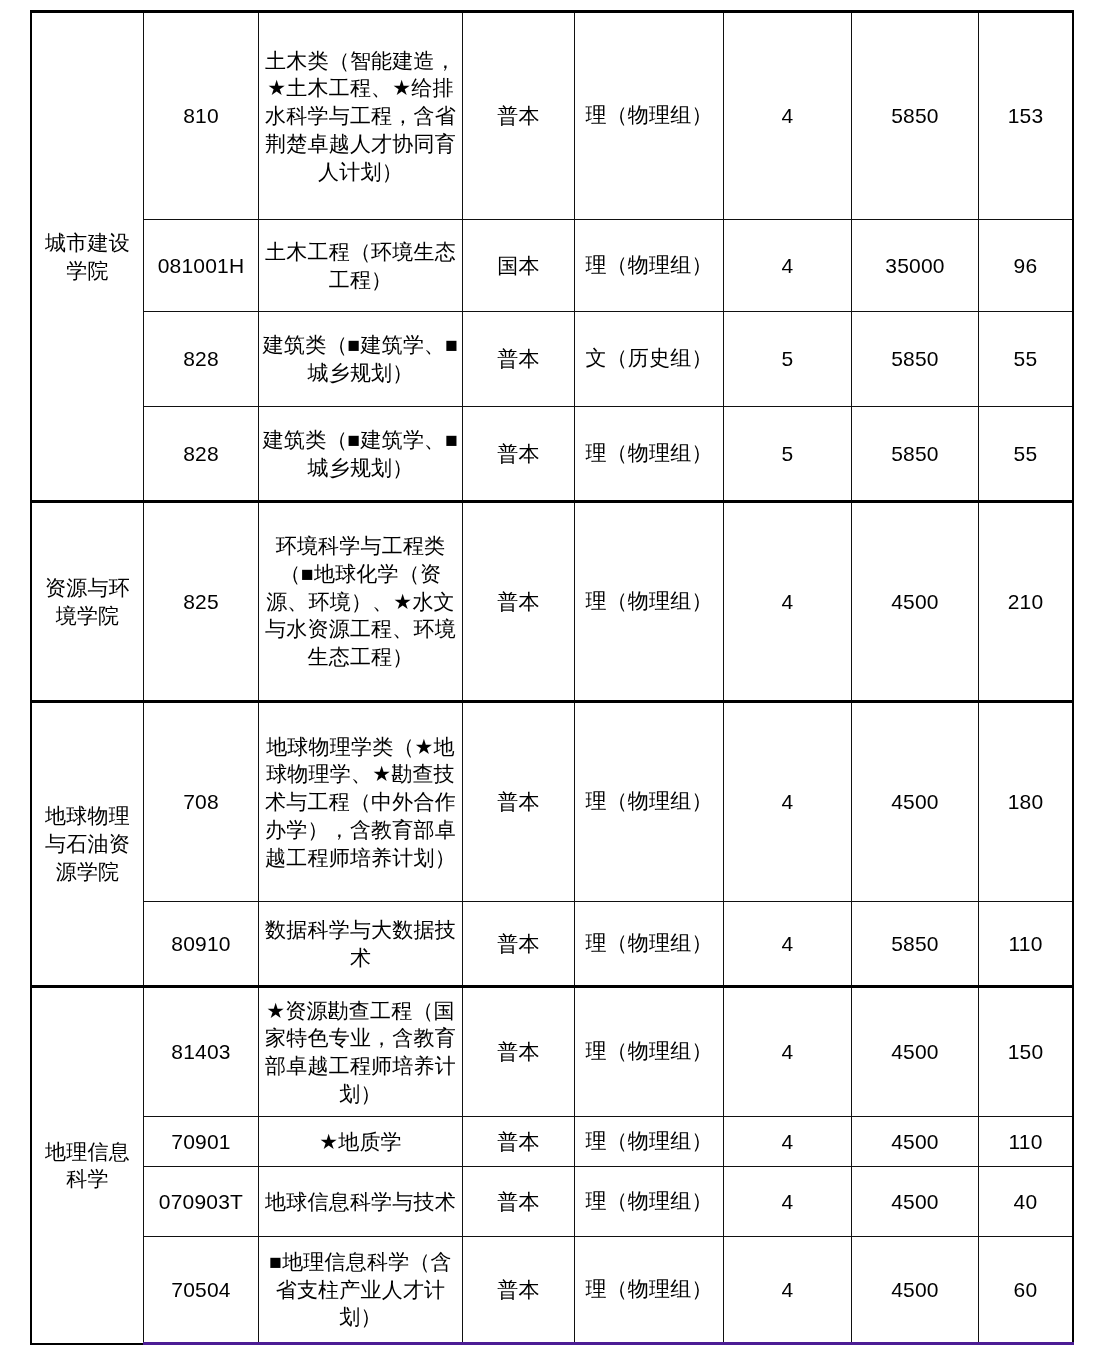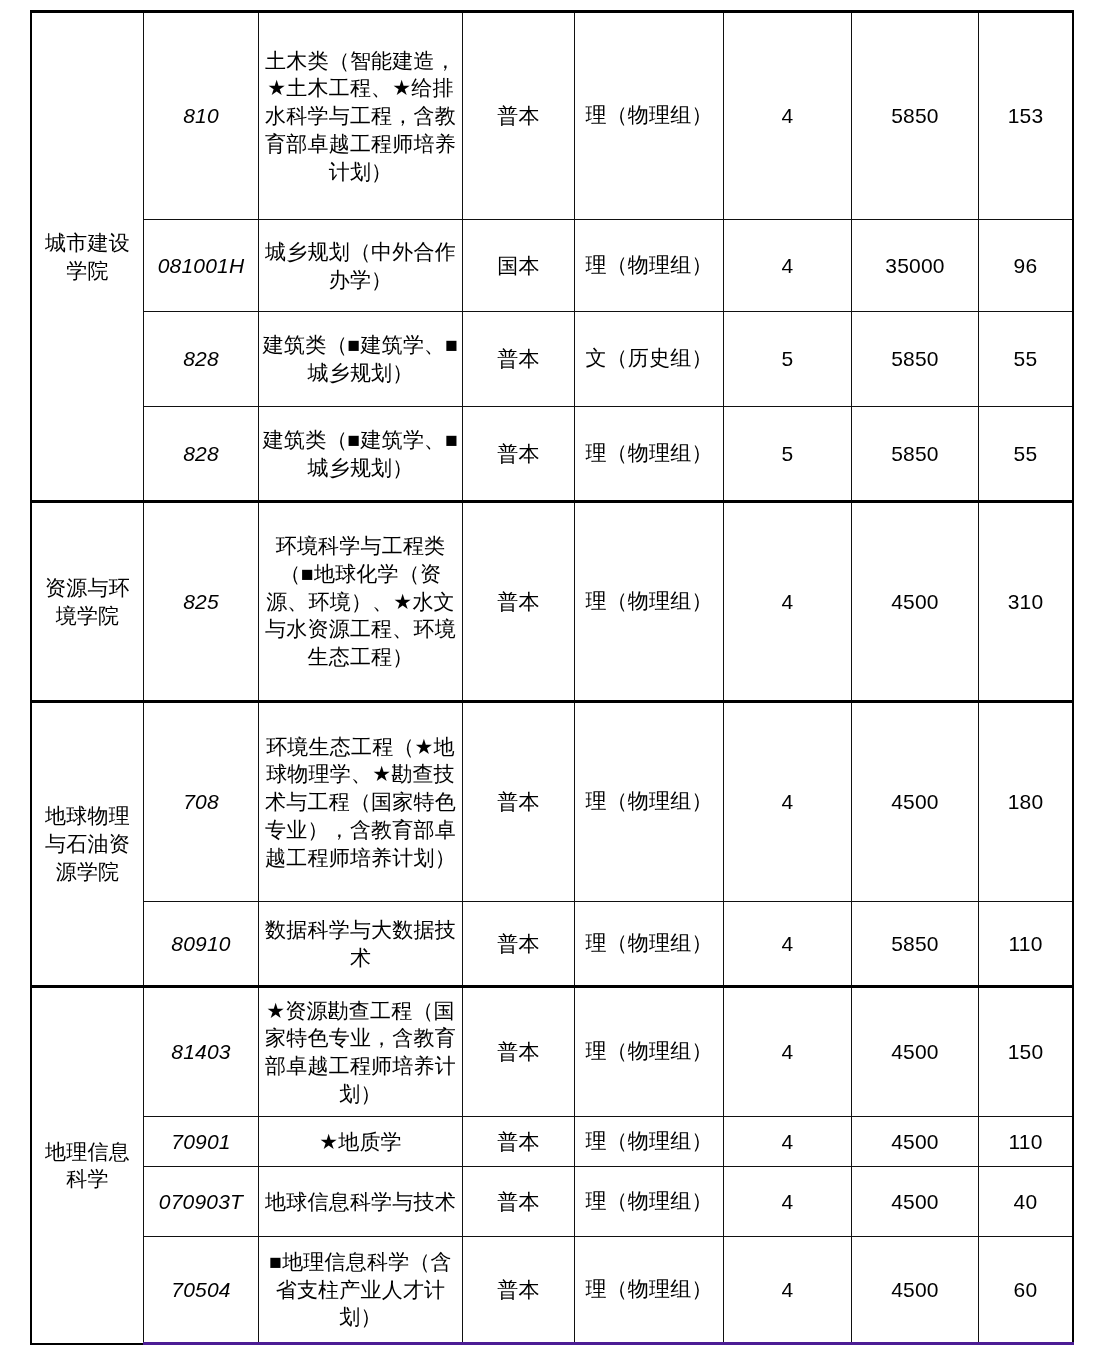--- a/index.html
+++ b/index.html
@@ -47,47 +47,47 @@
   }
   tr.last-row > td {
     border-bottom: 3px solid #4c1d95;
   }
   td.col-school {
     width: 105px;
     font-size: 21px;
     line-height: 1.45;
     margin-left: 23px;
   }
-  td.col-code  { width: 108px; font-size: 22px; font-style: italic; }
+  td.col-code  { width: 108px; font-size: 22px; }
   td.col-major { width: 197px; text-align: center; }
   td.col-batch { width: 105px; }
   td.col-subject { width: 142px; text-align: center; font-family: Liberation Serif, serif; }
   td.col-years { width: 121px; font-size: 22px; }
   td.col-fee   { width: 120px; font-size: 22px; }
   td.col-plan  { width: 87px;  font-size: 22px; }
 </style>
 </head>
 <body>
 
 <div id="sheet">
   <table class="grid">
     <tbody>
         <tr class="grp-first" style="height: 208px;">
           <td class="col-school" rowspan="4">城市建设学院</td>
           <td class="col-code">810</td>
-          <td class="col-major">土木类（智能建造，★土木工程、★给排水科学与工程，含教育部卓越工程师培养计划）</td>
+          <td class="col-major">土木类（智能建造，★土木工程、★给排水科学与工程，含省荆楚卓越人才协同育人计划）</td>
           <td class="col-batch">普本</td>
           <td class="col-subject">理（物理组）</td>
           <td class="col-years">4</td>
           <td class="col-fee">5850</td>
           <td class="col-plan">153</td>
         </tr>
         <tr style="height: 92px;">
           <td class="col-code">081001H</td>
-          <td class="col-major">城乡规划（中外合作办学）</td>
+          <td class="col-major">土木工程（环境生态工程）</td>
           <td class="col-batch">国本</td>
           <td class="col-subject">理（物理组）</td>
           <td class="col-years">4</td>
           <td class="col-fee">35000</td>
           <td class="col-plan">96</td>
         </tr>
         <tr style="height: 95px;">
           <td class="col-code">828</td>
           <td class="col-major">建筑类（■建筑学、■城乡规划）</td>
           <td class="col-batch">普本</td>
@@ -106,26 +106,26 @@
           <td class="col-plan">55</td>
         </tr>
         <tr class="grp-first" style="height: 200px;">
           <td class="col-school" rowspan="1">资源与环境学院</td>
           <td class="col-code">825</td>
           <td class="col-major">环境科学与工程类（■地球化学（资源、环境）、★水文与水资源工程、环境生态工程）</td>
           <td class="col-batch">普本</td>
           <td class="col-subject">理（物理组）</td>
           <td class="col-years">4</td>
           <td class="col-fee">4500</td>
-          <td class="col-plan">310</td>
+          <td class="col-plan">210</td>
         </tr>
         <tr class="grp-first" style="height: 200px;">
           <td class="col-school" rowspan="2">地球物理与石油资源学院</td>
           <td class="col-code">708</td>
-          <td class="col-major">环境生态工程（★地球物理学、★勘查技术与工程（国家特色专业），含教育部卓越工程师培养计划）</td>
+          <td class="col-major">地球物理学类（★地球物理学、★勘查技术与工程（中外合作办学），含教育部卓越工程师培养计划）</td>
           <td class="col-batch">普本</td>
           <td class="col-subject">理（物理组）</td>
           <td class="col-years">4</td>
           <td class="col-fee">4500</td>
           <td class="col-plan">180</td>
         </tr>
         <tr style="height: 85px;">
           <td class="col-code">80910</td>
           <td class="col-major">数据科学与大数据技术</td>
           <td class="col-batch">普本</td>

